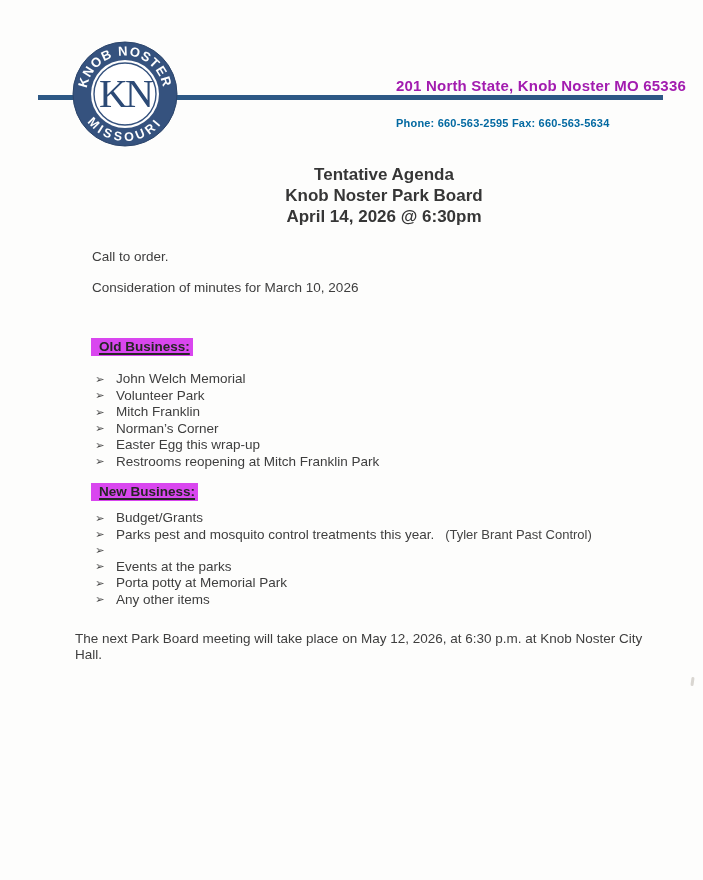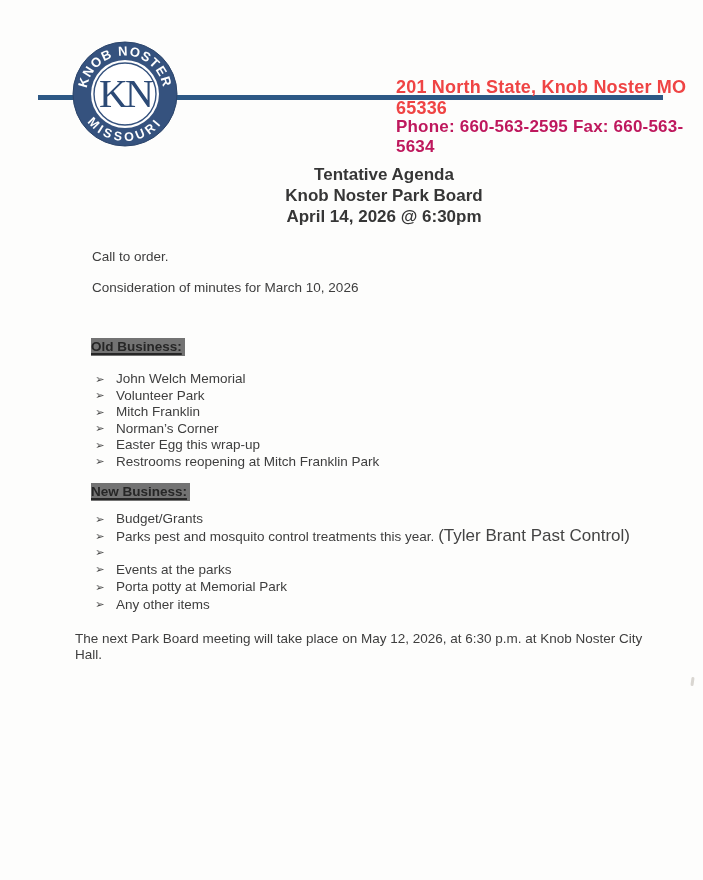--- a/index.html
+++ b/index.html
@@ -7,50 +7,50 @@
     width:703px;height:880px;position:relative;
     background:#fdfdfc;
     font-family:"Liberation Sans","DejaVu Sans",sans-serif;
     color:#3c3c3c;overflow:hidden;
   }
   .abs{position:absolute;}
 
   
   #rule-line{left:38px;top:95px;width:625px;height:5px;background:#2d5885;}
   #logo{left:72px;top:41px;width:106px;height:106px;z-index:2;}
-  #addr{left:396px;top:77px;font-size:18px;font-weight:bold;color:#ef4444;letter-spacing:.2px;}
-  #phone{left:396px;top:117px;font-size:17px;font-weight:bold;color:#be185d;letter-spacing:.2px;}
+  #addr{left:396px;top:77px;font-size:15px;font-weight:bold;color:#a21caf;letter-spacing:.2px;}
+  #phone{left:396px;top:117px;font-size:11px;font-weight:bold;color:#0369a1;letter-spacing:.2px;}
 
   
   #title-block{left:0;top:164px;width:688px;text-align:center;
     font-size:17px;font-weight:bold;color:#363636;line-height:21px;margin-left:40px;}
 
   
   #preamble{left:92px;top:250px;font-size:13.5px;color:#3e3e3e;}
   #preamble p{margin:0 4px 16px 0;line-height:14.5px;}
 
   .section-heading{font-size:13.5px;}
   .hl{
-    background:#737373;color:#262626;font-weight:bold;
+    background:#d946ef;color:#262626;font-weight:bold;
     text-decoration:underline;text-decoration-thickness:1.5px;text-underline-offset:2px;
-    padding:1px 3px 2px 0;display:inline-block;
+    padding:1px 3px 2px 8px;display:inline-block;
   }
   #old-heading{left:91px;top:338px;}
   #new-heading{left:91px;top:483px;}
 
   ul.agenda{list-style:none;margin:0;padding:0;font-size:13.5px;color:#3e3e3e;}
   ul.agenda li{line-height:15.6px;display:flex;align-items:baseline;}
   .bullet{
     font-family:"DejaVu Sans",sans-serif;
     font-size:11.5px;color:#4a4a4a;width:12px;flex:0 0 12px;margin-right:9px;
     position:relative;top:-.5px;
   }
   #old-list{left:95px;top:371px;}
   #new-list{left:95px;top:510px;}
-  .note{font-size:17px;color:#444;margin-left:4px;}
+  .note{font-size:13px;color:#444;margin-left:11px;}
 
   #footer-par{left:75px;top:631px;width:578px;font-size:13.5px;line-height:15.5px;color:#3e3e3e;}
 
   
   #speckle{left:691px;top:677px;width:3px;height:9px;background:#d9d6d1;border-radius:2px;transform:rotate(8deg);}
 </style>
 </head>
 <body>
 
 <div id="rule-line" class="abs"></div>

